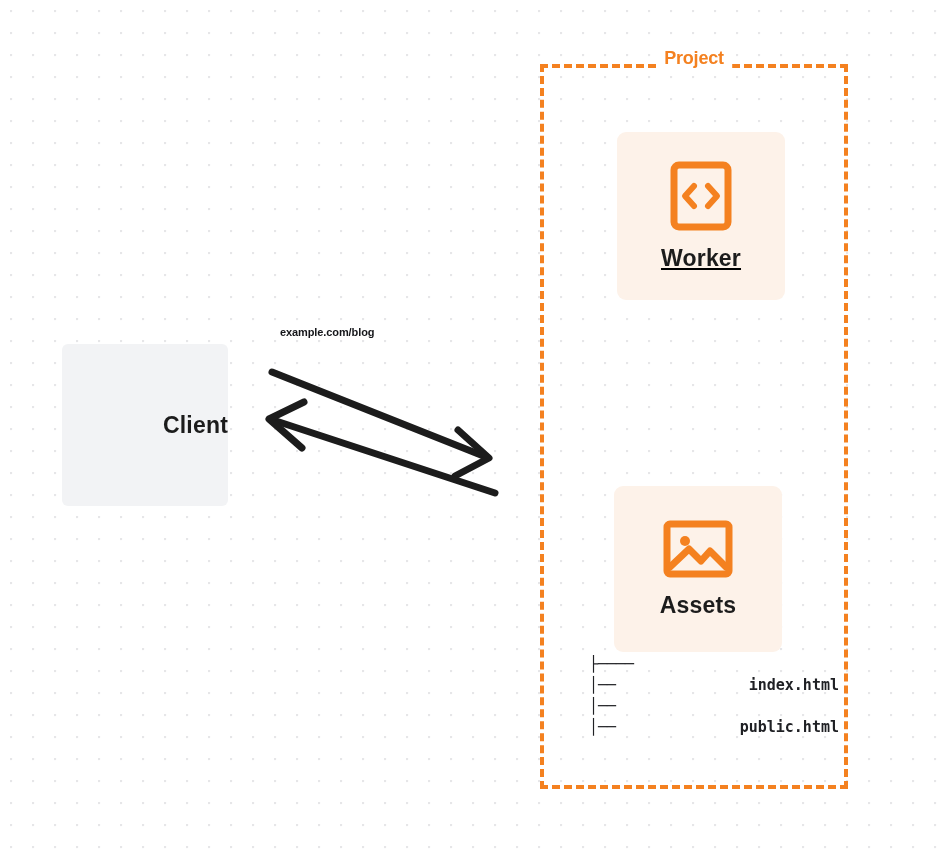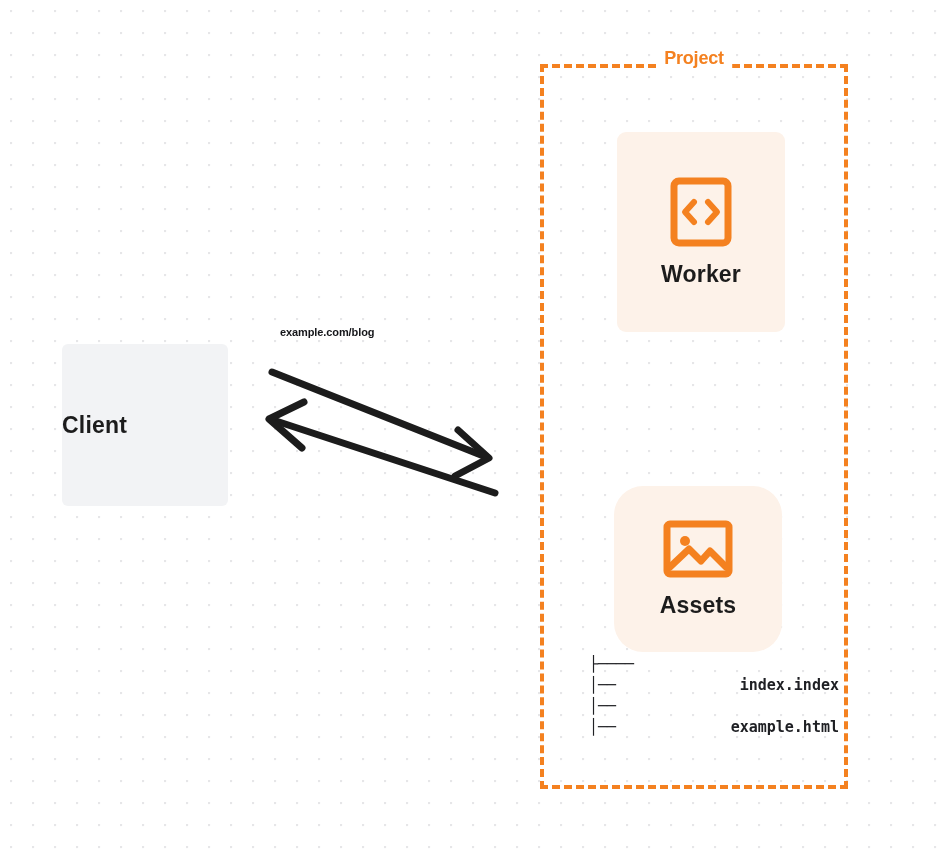--- a/index.html
+++ b/index.html
@@ -30,21 +30,21 @@
   #client-node {
     position: absolute;
     left: 62px;
     top: 344px;
     width: 166px;
     height: 162px;
     background: #f2f3f5;
     border-radius: 6px;
     display: flex;
     align-items: center;
-    justify-content: flex-start;
+    justify-content: flex-end;
   }
   #client-node .node-label {
     font-size: 23px;
     font-weight: bold;
     color: #1c1c1c;
     letter-spacing: 0.2px;
   }
 
   
   #connector {
@@ -96,28 +96,28 @@
     border-radius: 9px;
     display: flex;
     flex-direction: column;
     align-items: center;
     justify-content: center;
   }
   #worker-box {
     left: 73px;
     top: 64px;
     width: 168px;
-    height: 200px;
+    height: 168px;
+    text-decoration: underline;
   }
   #assets-box {
     left: 70px;
     top: 418px;
     width: 168px;
     height: 166px;
-    border-radius: 29px;
   }
   .service-icon {
     line-height: 0;
     margin-bottom: 14px;
   }
   .service-label {
     font-size: 23px;
     font-weight: bold;
     color: #1c1c1c;
     letter-spacing: 0.2px;
@@ -203,25 +203,25 @@
       </span>
       <span class="service-label">Assets</span>
     </div>
 
     <div id="file-tree">
       <div class="tree-row root">
         <span class="tree-branch">├────</span>
       </div>
       <div class="tree-row">
         <span class="tree-branch">│──</span>
-        <span class="tree-name">index.index</span>
+        <span class="tree-name">index.html</span>
       </div>
       <div class="tree-row">
         <span class="tree-branch">│──</span>
       </div>
       <div class="tree-row">
         <span class="tree-branch">│──</span>
-        <span class="tree-name">example.html</span>
+        <span class="tree-name">public.html</span>
       </div>
     </div>
 
   </div>
 </div>
 
 </body></html>

